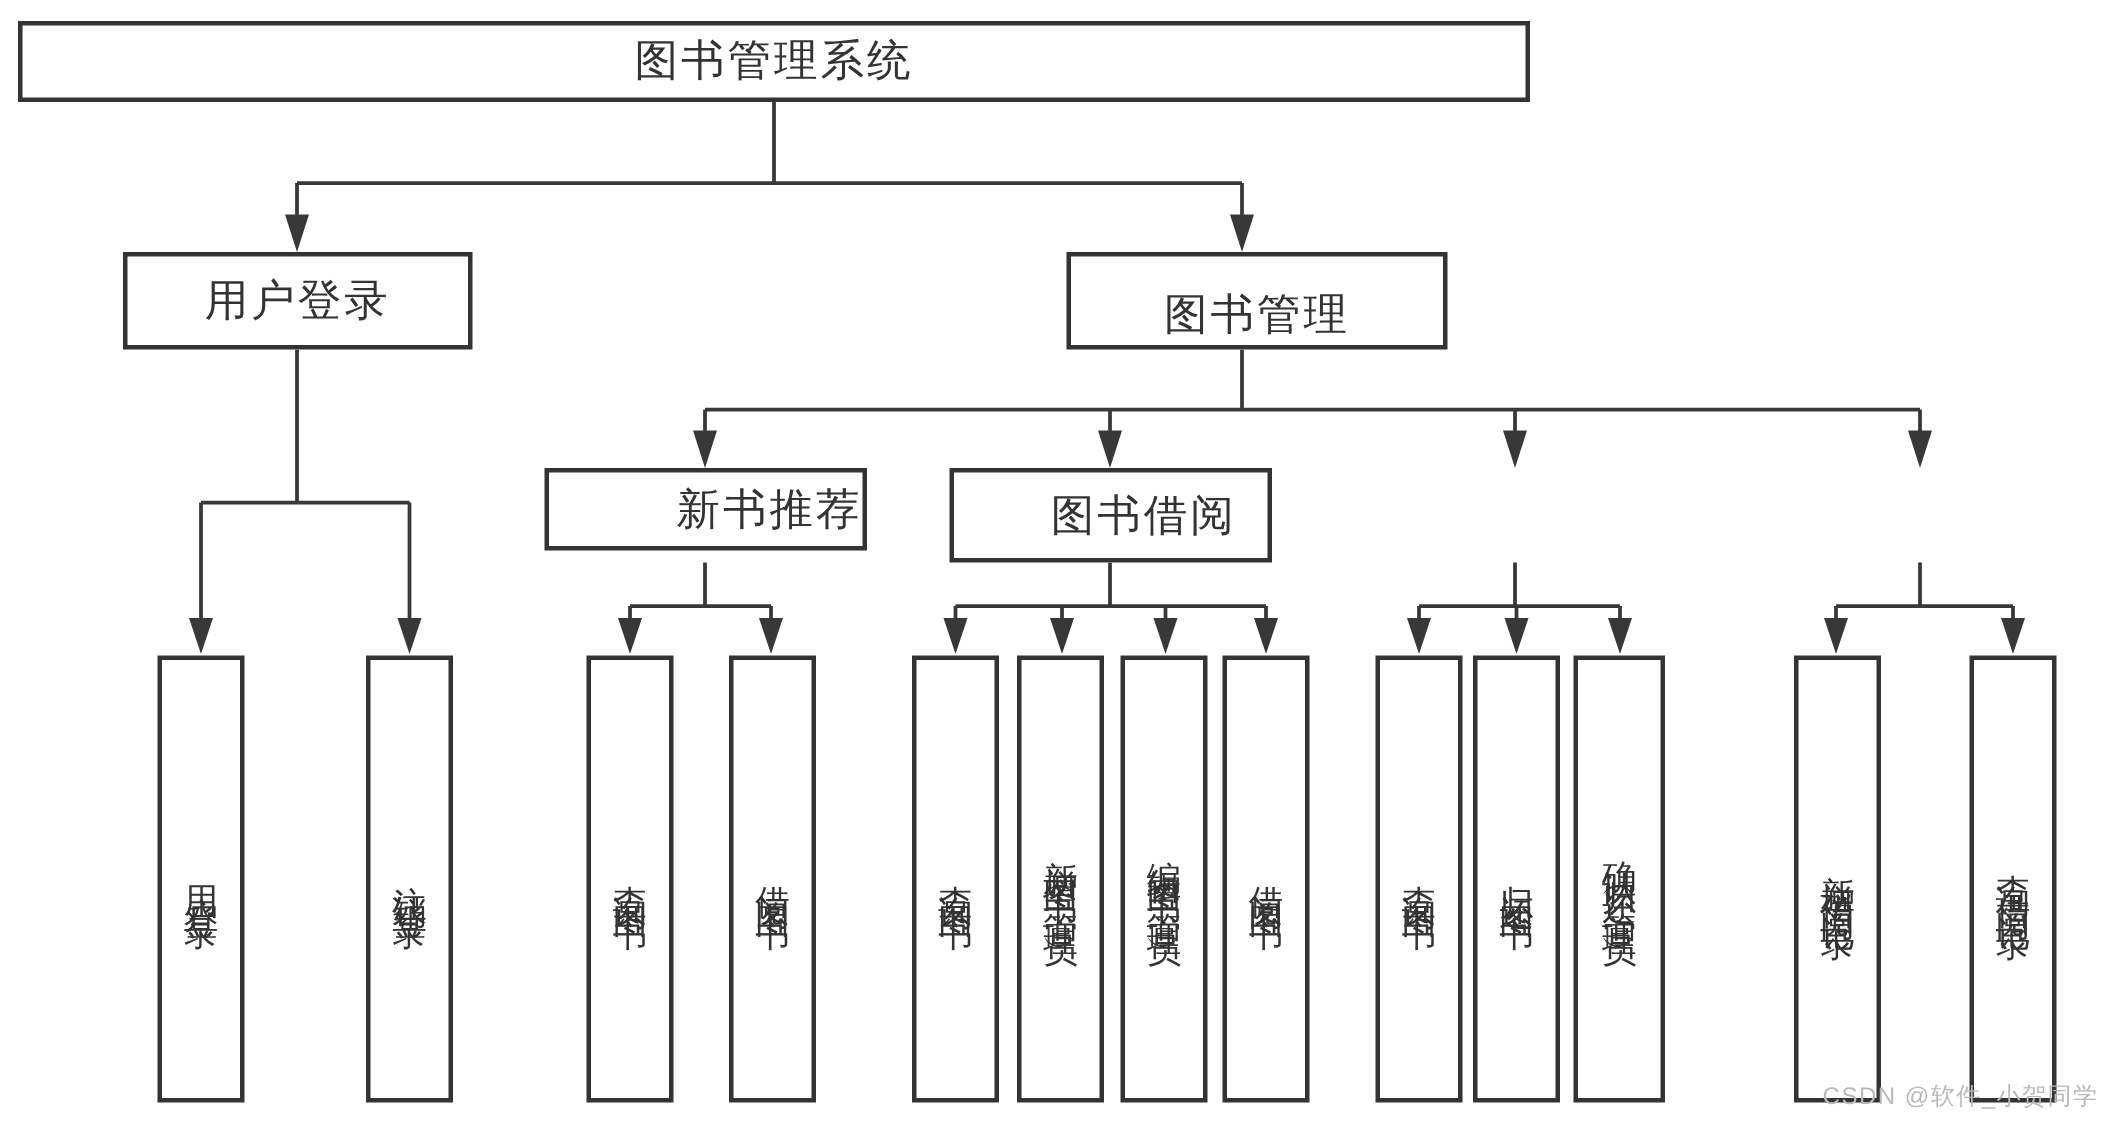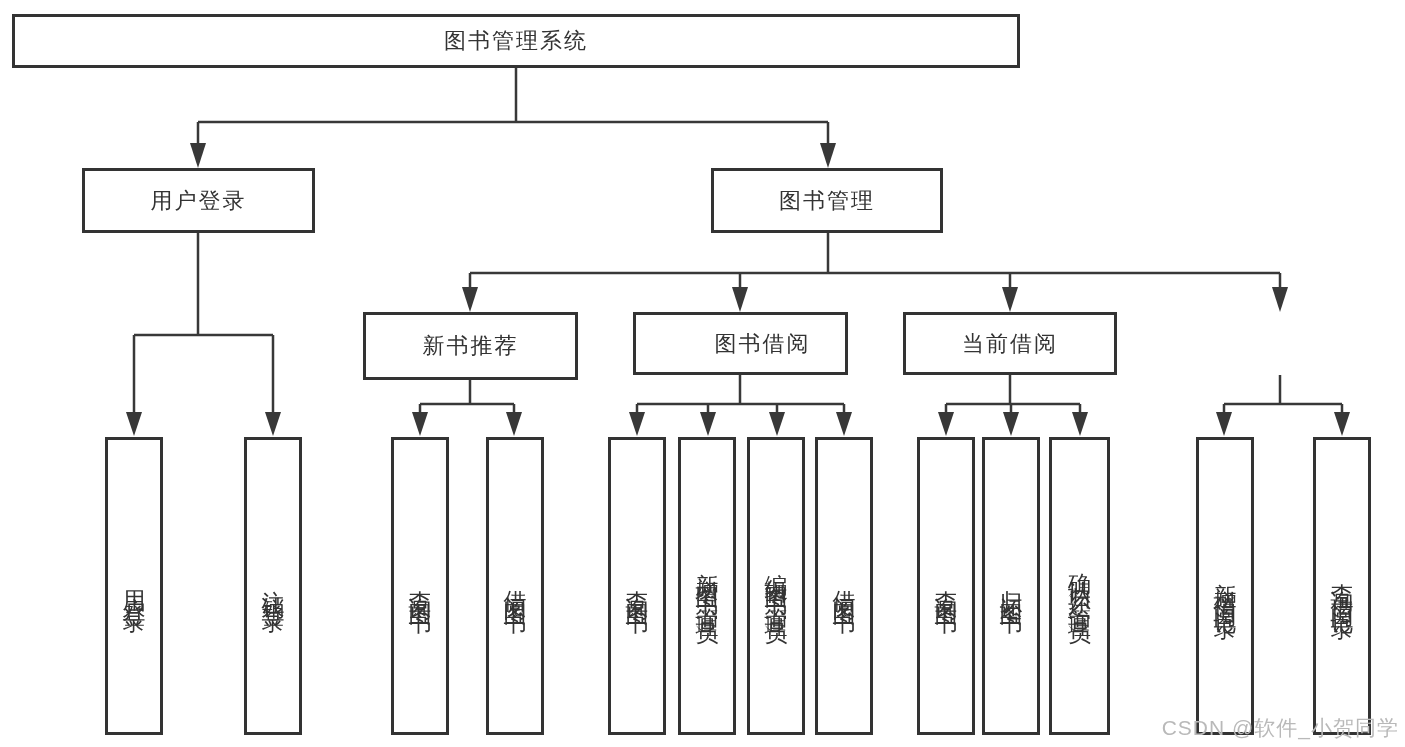--- a/index.html
+++ b/index.html
@@ -26,21 +26,21 @@
     box-sizing: border-box;
     background: #ffffff;
     border: 3px solid #333333;
     display: flex;
     align-items: center;
     justify-content: center;
     z-index: 2;
     color: #333333;
   }
   .hbox span {
-    font-size: 22px;
+    font-size: 29px;
     letter-spacing: 2px;
     white-space: nowrap;
   }
   .leaf {
     width: 58px;
     height: 298px;
     top: 437px;
   }
   .leaf span {
     writing-mode: vertical-rl;
@@ -49,21 +49,21 @@
     letter-spacing: 7px;
     line-height: 1;
     max-height: 288px;
   }
   #watermark {
     position: absolute;
     right: 6px;
     bottom: 5px;
     z-index: 3;
     color: #b9b9b9;
-    font-size: 21px;
+    font-size: 16px;
     letter-spacing: 1px;
     white-space: nowrap;
   }
 </style>
 </head>
 <body>
 
 <div id="stage">
 
   <svg id="connectors" width="1405" height="747" viewBox="0 0 1405 747">
@@ -99,32 +99,29 @@
     </g>
   </svg>
 
   <div class="box hbox" style="left:12px; top:14px; width:1008px; height:54px;">
     <span>图书管理系统</span>
   </div>
 
   <div class="box hbox" style="left:82px; top:168px; width:233px; height:65px;">
     <span>用户登录</span>
   </div>
-  <div class="box hbox" style="left:711px; top:168px; width:232px; height:65px;">
+  <div class="box hbox" style="left:711px; top:168px; width:254px; height:65px;align-items:flex-end;">
     <span>图书管理</span>
   </div>
 
-  <div class="box hbox" style="left:363px; top:312px; width:215px; height:68px;">
+  <div class="box hbox" style="left:363px; top:312px; width:215px; height:55px;justify-content:flex-end;">
     <span>新书推荐</span>
   </div>
   <div class="box hbox" style="left:633px; top:312px; width:215px; height:63px;padding-left:44px;">
     <span>图书借阅</span>
-  </div>
-  <div class="box hbox" style="left:903px; top:312px; width:214px; height:63px;">
-    <span>当前借阅</span>
   </div>
 
   <div class="box leaf" style="left:105px;">
     <span>用户登录</span>
   </div>
   <div class="box leaf" style="left:244px;">
     <span>注销登录</span>
   </div>
 
   <div class="box leaf" style="left:391px;">

